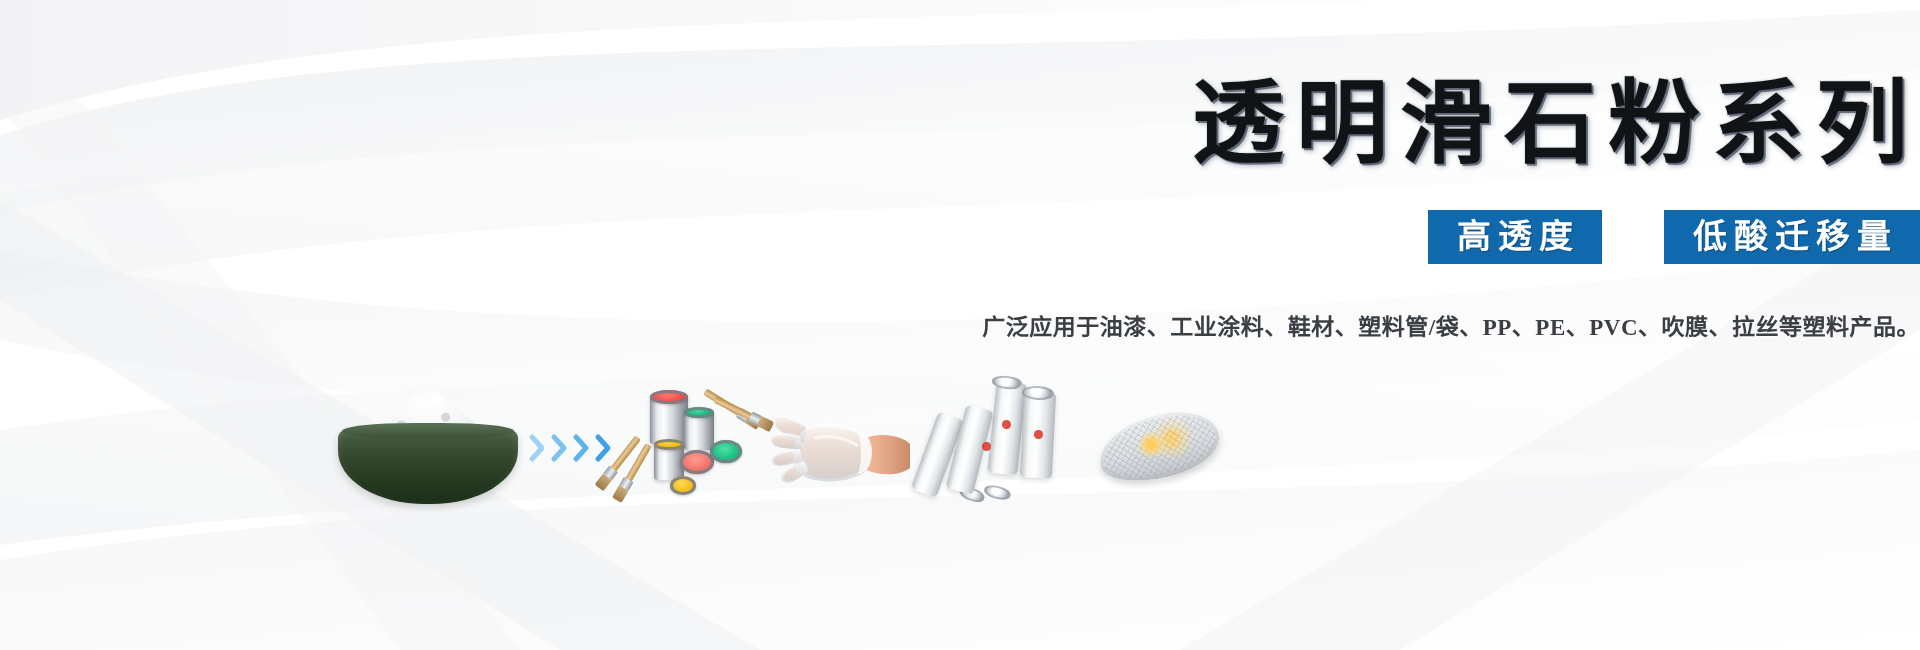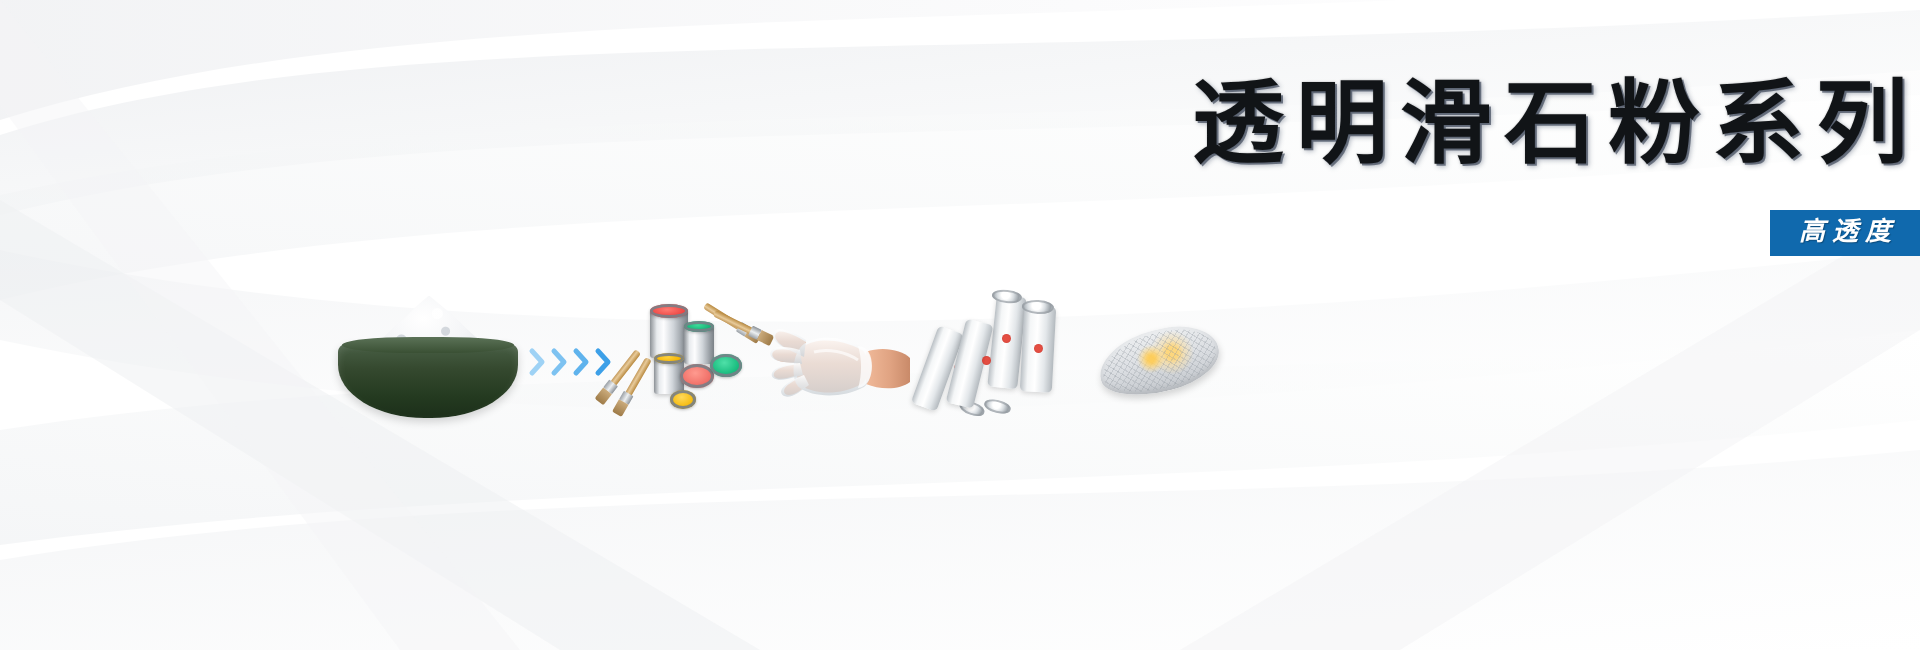--- a/index.html
+++ b/index.html
@@ -53,33 +53,32 @@
   .badges {
     margin-top:40px;
     display:flex;
     align-items:stretch;
     gap:62px;
   }
   .badge {
     background:#1069AD;
     color:#ffffff;
     font-family:"Liberation Serif","DejaVu Serif",serif;
-    font-size:26px;
+    font-size:34px;
     font-weight:700;
     letter-spacing:7px;
     text-indent:7px;
     padding:8px 22px 9px 22px;
     min-height:44px;
     display:flex;
     align-items:center;
     justify-content:center;
     line-height:1.1;
     text-shadow:1px 1px 1px rgba(0,0,0,.28);
     white-space:nowrap;
-    font-style:italic;
   }
 
   .subtitle {
     margin-top:44px;
     font-family:"Liberation Serif","DejaVu Serif",serif;
     font-size:23px;
     font-weight:700;
     letter-spacing:.5px;
     color:#3b3f44;
     white-space:nowrap;
@@ -250,22 +249,24 @@
       <path d="M0,0 L520,650 L400,650 L0,105 Z" fill="#f4f5f6" opacity="0.45"></path>
     </svg>
   </div>
 
   <div class="content">
 
     <h1 class="title">透明滑石粉系列</h1>
 
     <div class="badges">
       <span class="badge">高透度</span>
+      <span class="badge">低酸迁移量</span>
     </div>
 
+    <p class="subtitle">广泛应用于油漆、工业涂料、鞋材、塑料管/袋、PP、PE、PVC、吹膜、拉丝等塑料产品。</p>
 
     <div class="products">
 
       <div class="prod powder-wrap">
         <div class="powder"></div>
         <div class="bowl"></div>
       </div>
 
       <div class="prod arrows-wrap">
         <span class="chev">

